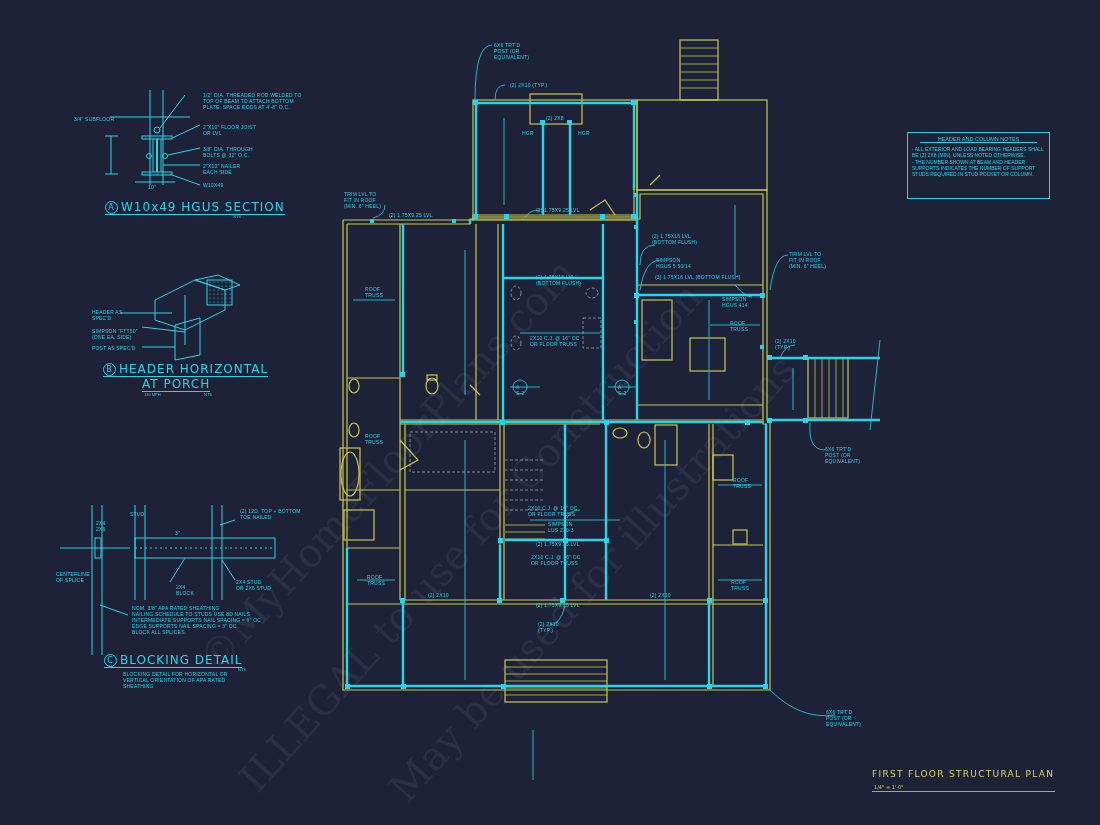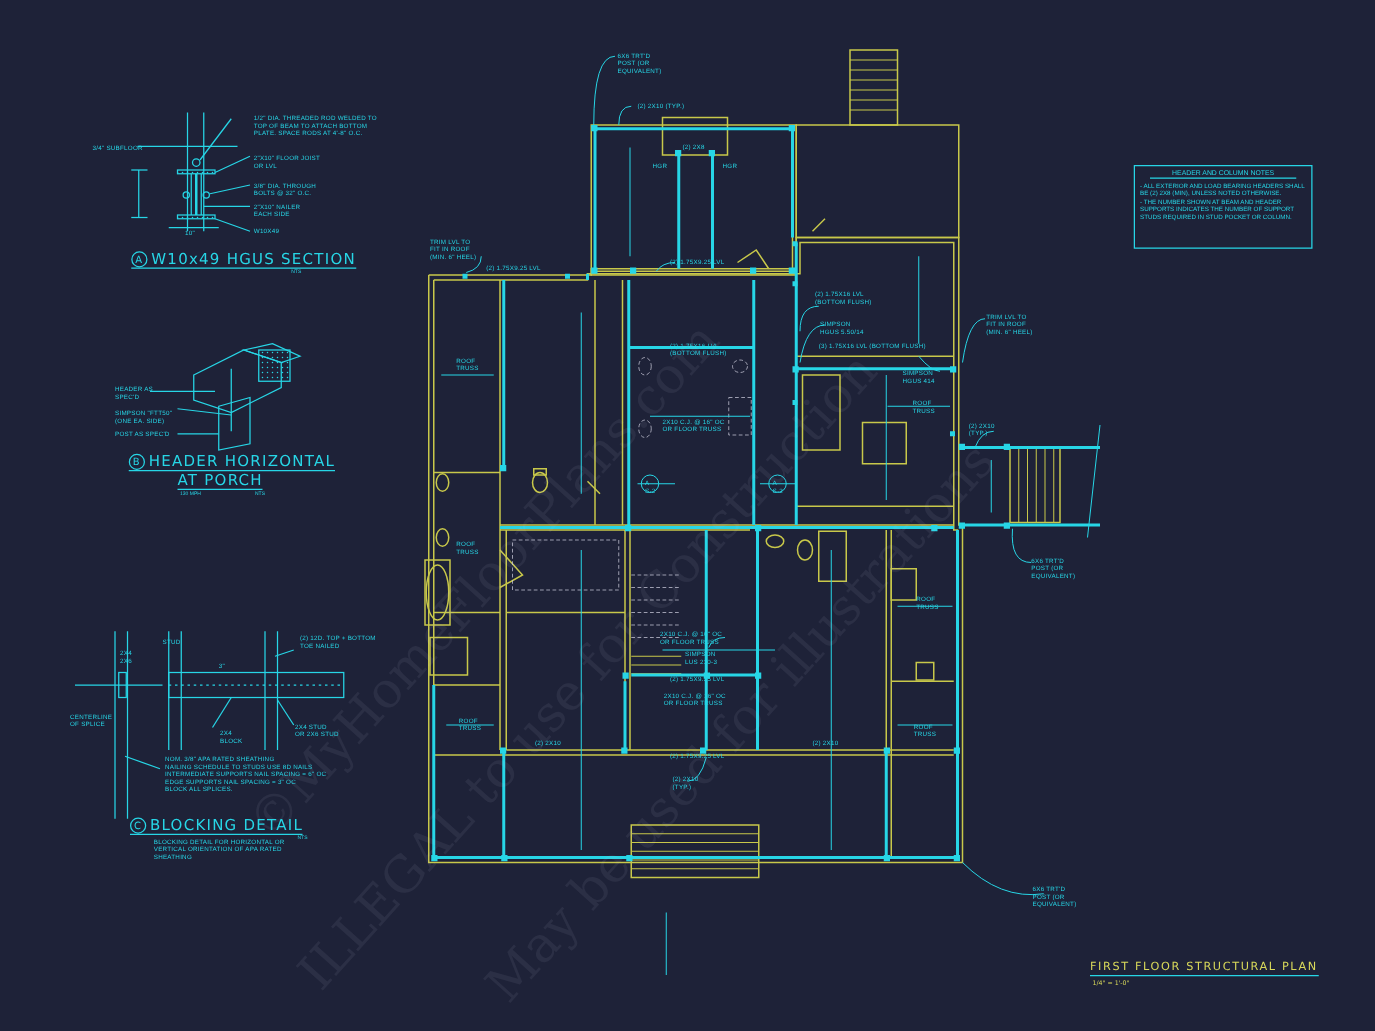--- a/index.html
+++ b/index.html
@@ -5,21 +5,21 @@
   html,body{margin:0;padding:0;background:#1e2238;}
   body{width:1100px;height:825px;position:relative;overflow:hidden;font-family:"DejaVu Sans Mono",monospace;}
   #sheet{position:absolute;left:0;top:0;width:1100px;height:825px;}
   .t{position:absolute;color:#27d6e6;font-family:"Liberation Sans",sans-serif;font-size:5px;line-height:6px;text-transform:uppercase;letter-spacing:0.2px;white-space:pre;}
   .ttl{position:absolute;color:#27d6e6;font-family:"DejaVu Sans",sans-serif;font-size:12px;letter-spacing:1px;border-bottom:1px solid #27d6e6;white-space:nowrap;}
   .circ{display:inline-block;width:11px;height:11px;border:1px solid #27d6e6;border-radius:50%;font-size:8px;line-height:11px;text-align:center;margin-right:3px;vertical-align:middle;}
   .nts{position:absolute;color:#27d6e6;font-family:"Liberation Sans",sans-serif;font-size:4px;}
   .notes{position:absolute;left:907px;top:132px;width:143px;height:67px;border:1px solid #27d6e6;padding:2px 4px;box-sizing:border-box;}
   .notes .h{color:#27d6e6;font-family:"Liberation Sans",sans-serif;font-size:5.5px;text-align:center;border-bottom:1px solid #27d6e6;margin:1px 8px 3px 8px;text-transform:uppercase;}
   .notes .b{color:#27d6e6;font-family:"Liberation Sans",sans-serif;font-size:5px;line-height:6.3px;text-transform:uppercase;}
-  .plan-title{position:absolute;left:872px;top:769px;color:#d9d95a;font-family:"DejaVu Sans",sans-serif;font-size:9px;letter-spacing:1.3px;border-bottom:1px solid #27d6e6;padding-bottom:1px;width:183px;}
+  .plan-title{position:absolute;left:872px;top:769px;color:#d9d95a;font-family:"DejaVu Sans",sans-serif;font-size:9px;letter-spacing:1.3px;border-bottom:1px solid #27d6e6;padding-bottom:12px;width:183px;}
   .plan-scale{position:absolute;left:874px;top:784px;color:#d9d95a;font-family:"DejaVu Sans",sans-serif;font-size:5px;}
   .wm{position:absolute;color:rgba(200,205,225,0.08);font-family:"DejaVu Serif",serif;font-size:40px;white-space:nowrap;transform-origin:left top;pointer-events:none;}
   svg{position:absolute;left:0;top:0;}
 </style>
 </head>
 <body>
 
 <div id="sheet">
 
 <svg width="1100" height="825" viewBox="0 0 1100 825">

